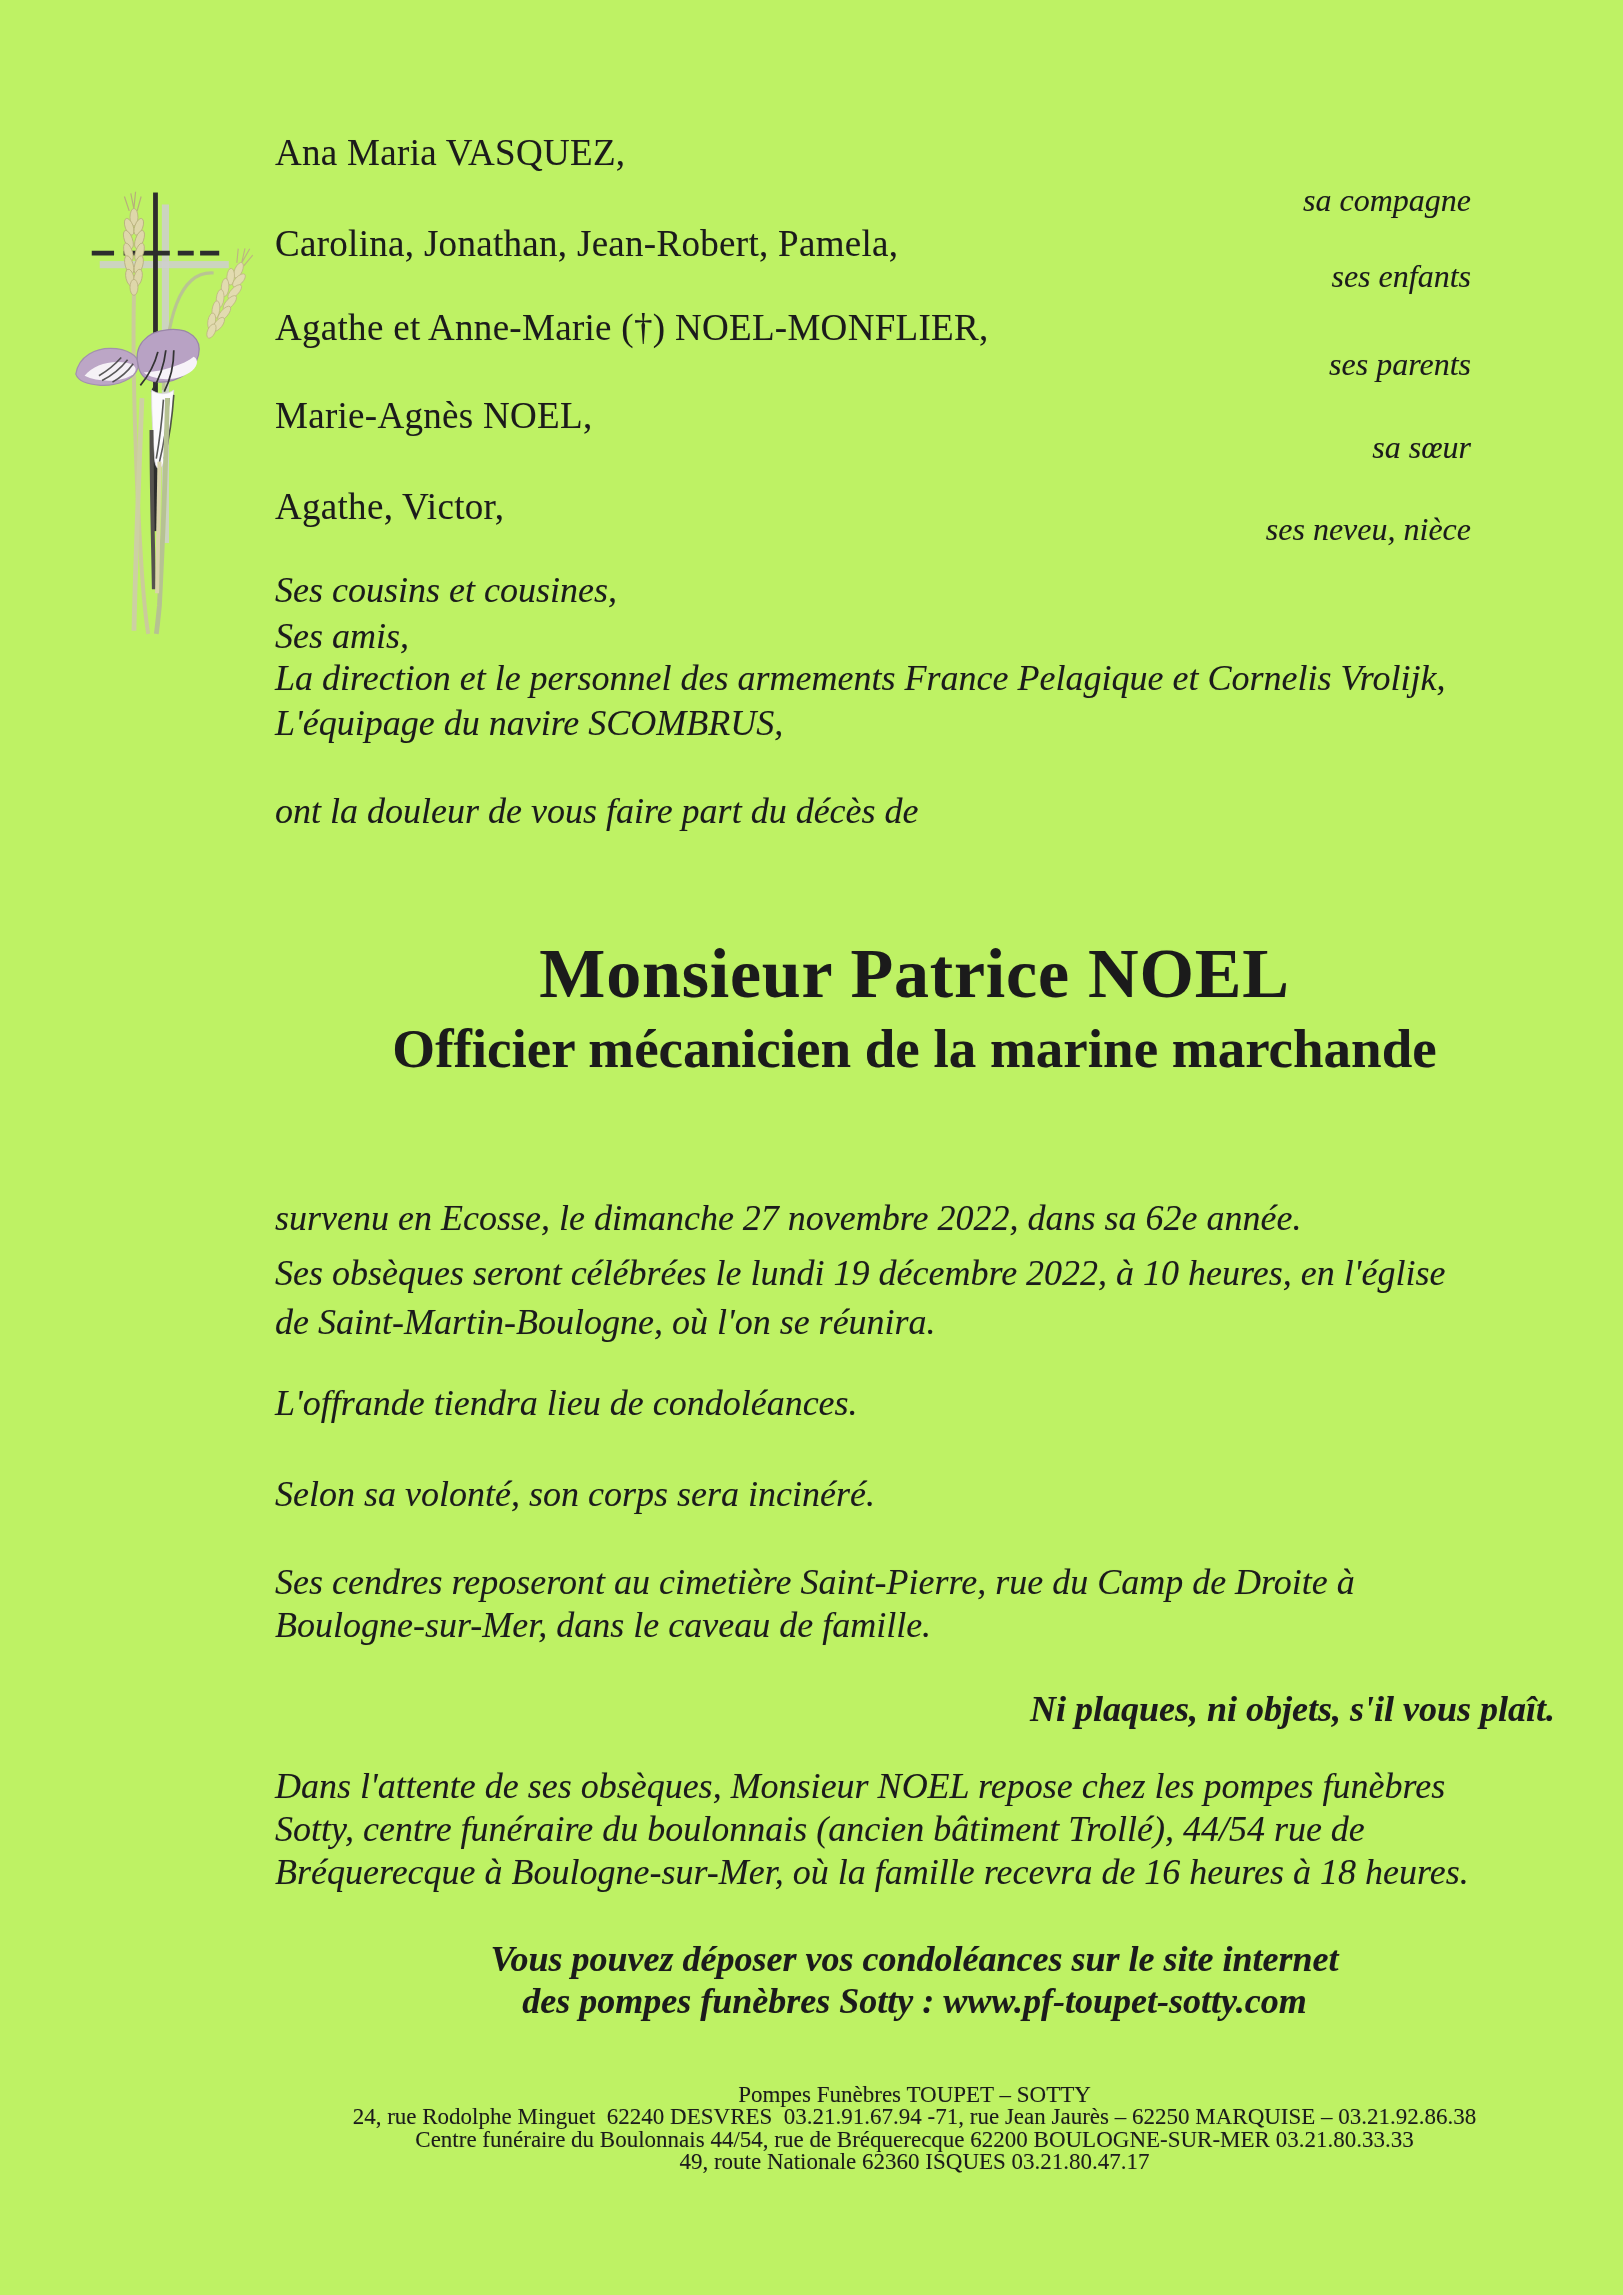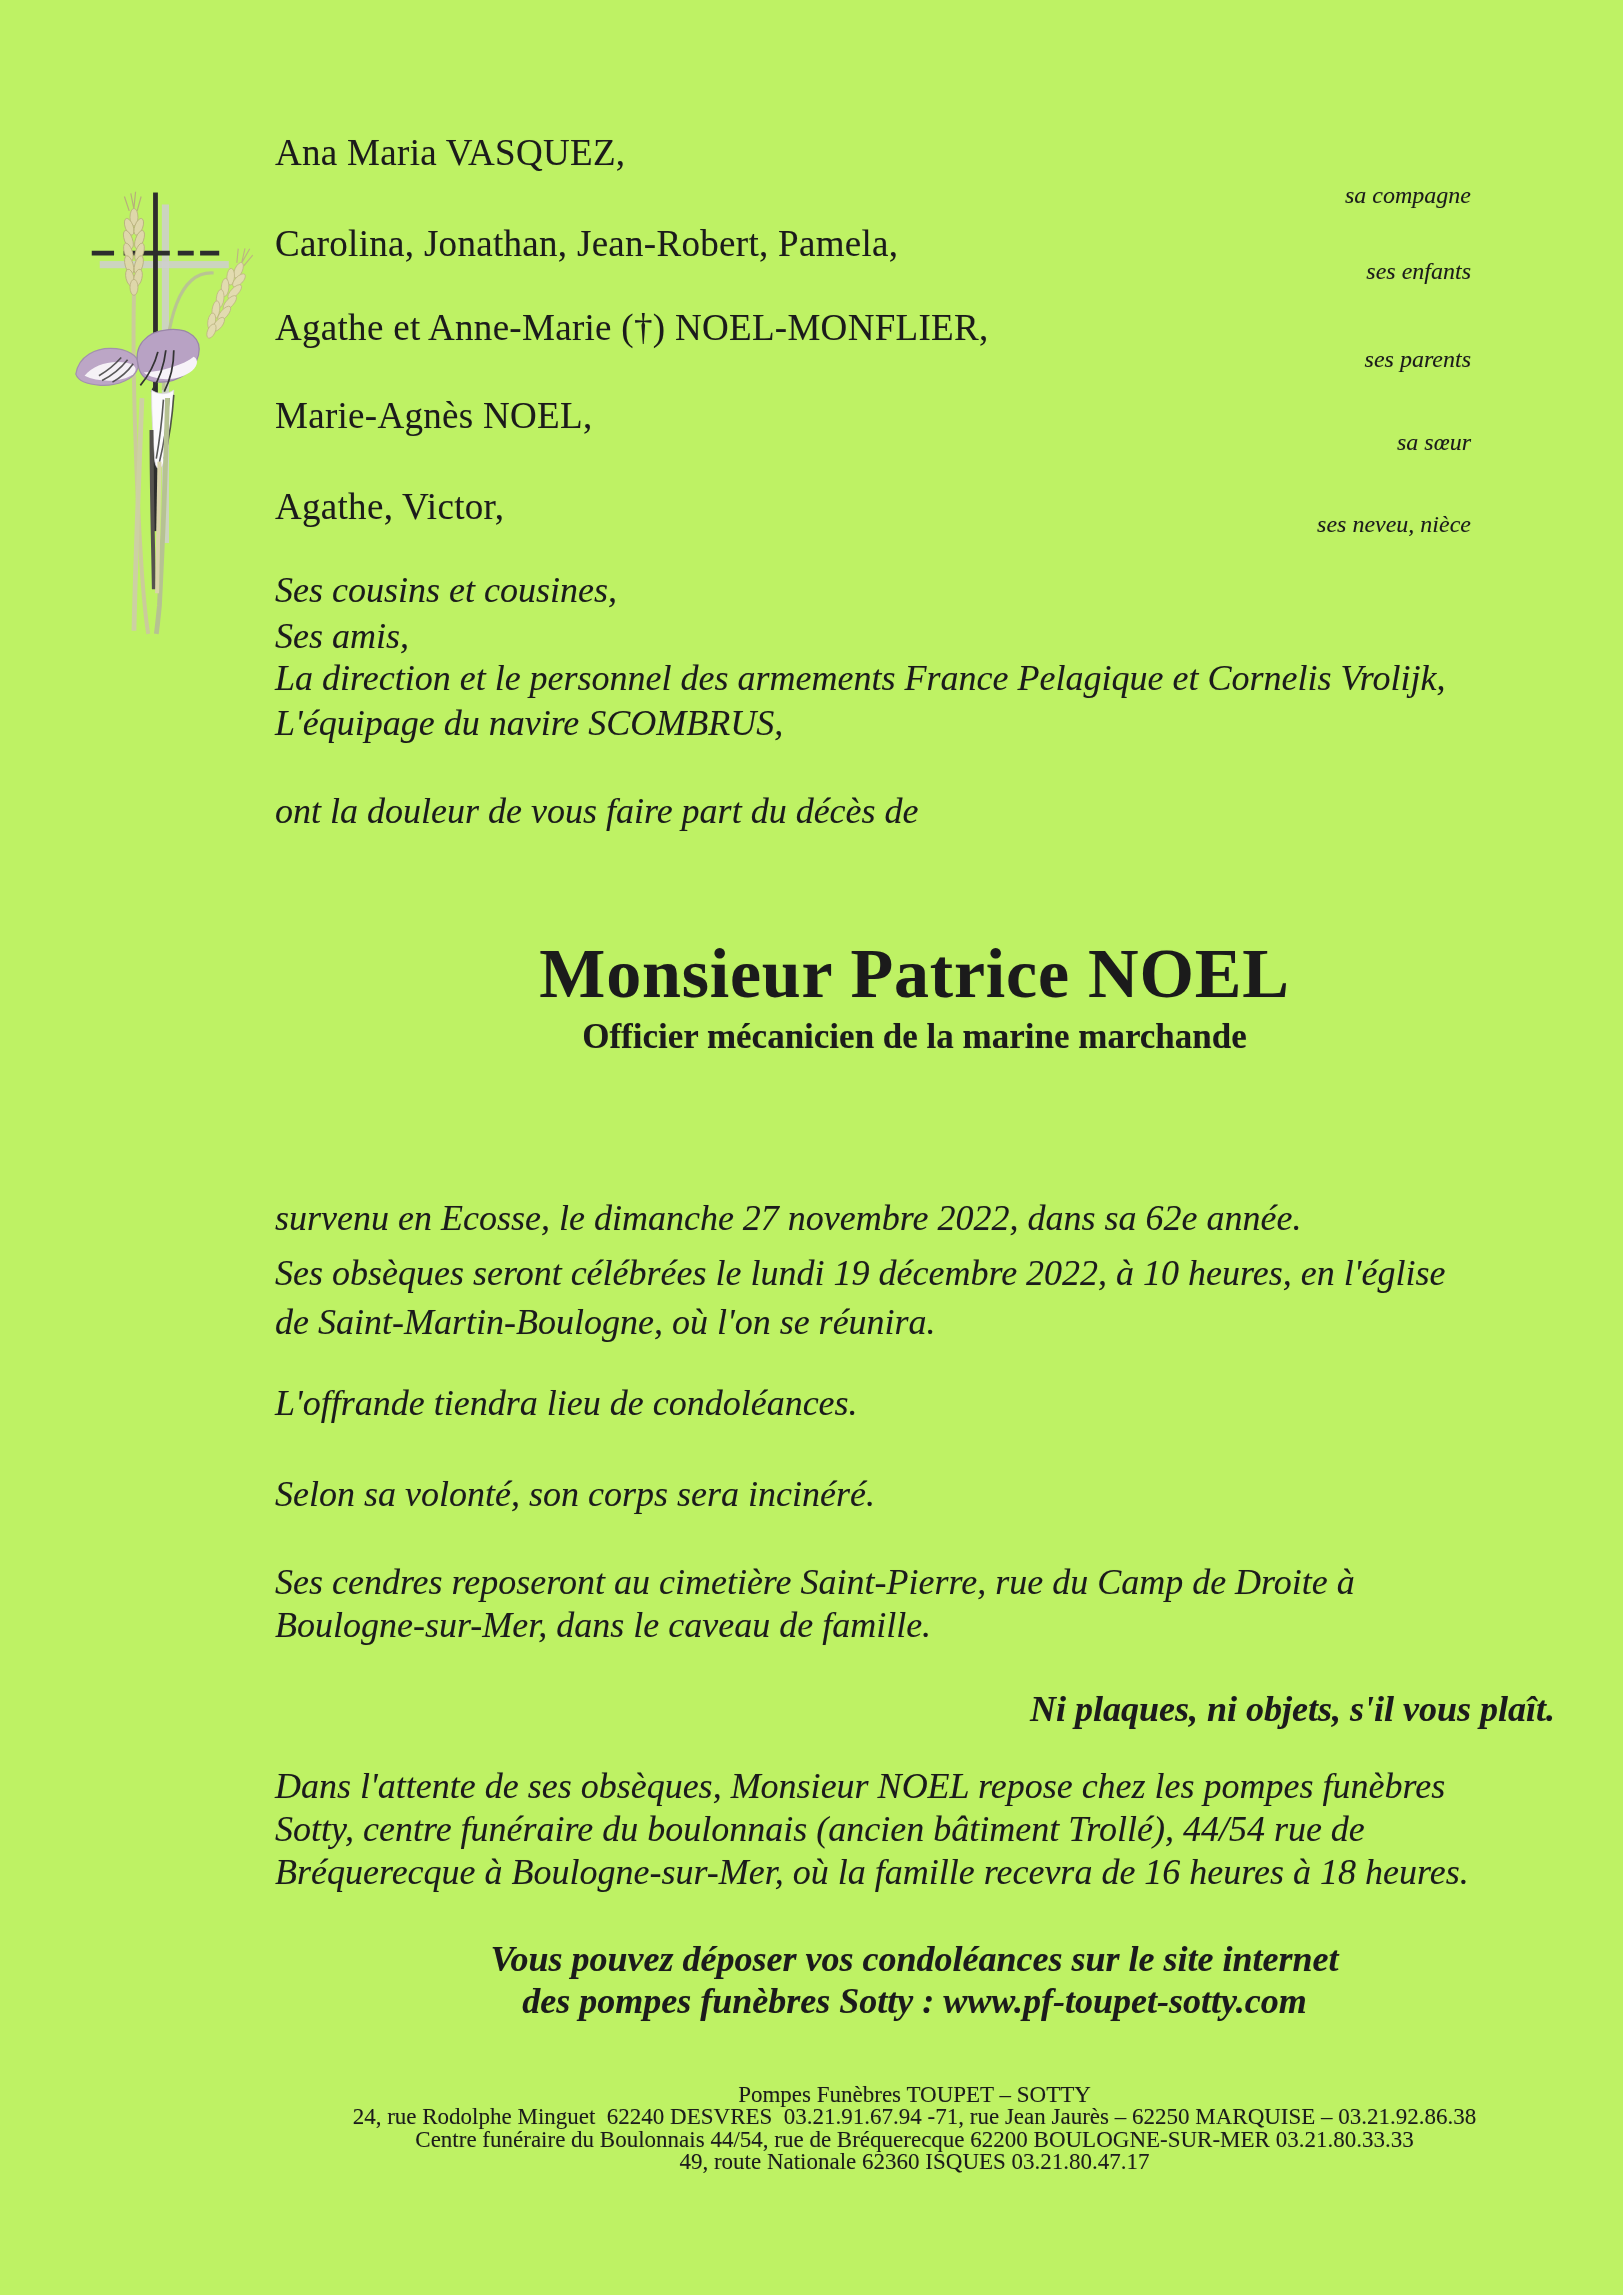--- a/index.html
+++ b/index.html
@@ -11,25 +11,25 @@
     overflow:hidden;
     font-family:"Liberation Serif","DejaVu Serif",serif;
     color:#1b1b1b;
   }
   .line{
     position:absolute;
     white-space:pre;
     text-shadow:0 0 0.8px rgba(20,20,20,.25);
   }
   .name{left:275px;font-size:37px;letter-spacing:0.3px;}
-  .rel{right:153px;font-size:24px;font-style:italic;}
+  .rel{right:153px;font-size:32px;font-style:italic;}
   .txt{left:275px;font-size:36px;font-style:italic;}
   .center{left:275px;width:1279px;text-align:center;}
   .big-title{font-weight:bold;font-size:70px;letter-spacing:0.8px;}
-  .sub-title{font-weight:bold;font-size:35px;}
+  .sub-title{font-weight:bold;font-size:55px;}
   .note{font-weight:bold;font-style:italic;font-size:36px;}
   .right-note{right:69px;}
   .footer-line{font-size:23px;}
   .artwork{position:absolute;left:32px;top:159px;width:239px;height:510px;}
 </style>
 </head>
 <body>
 
 <div class="page">
 

